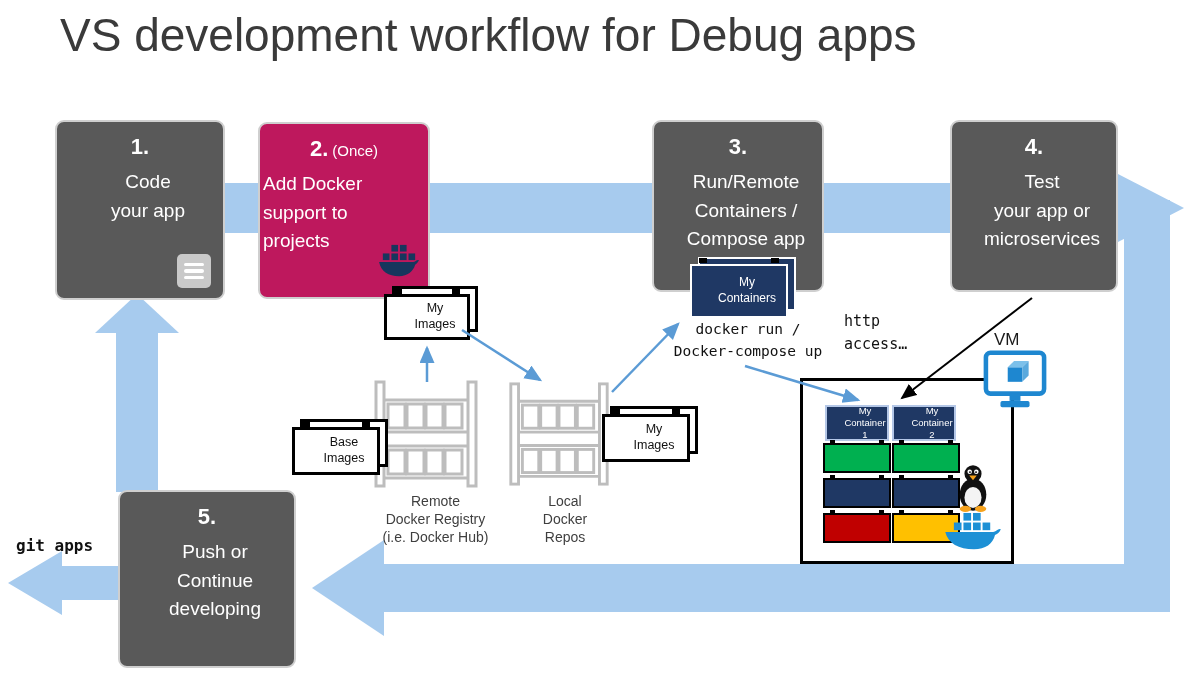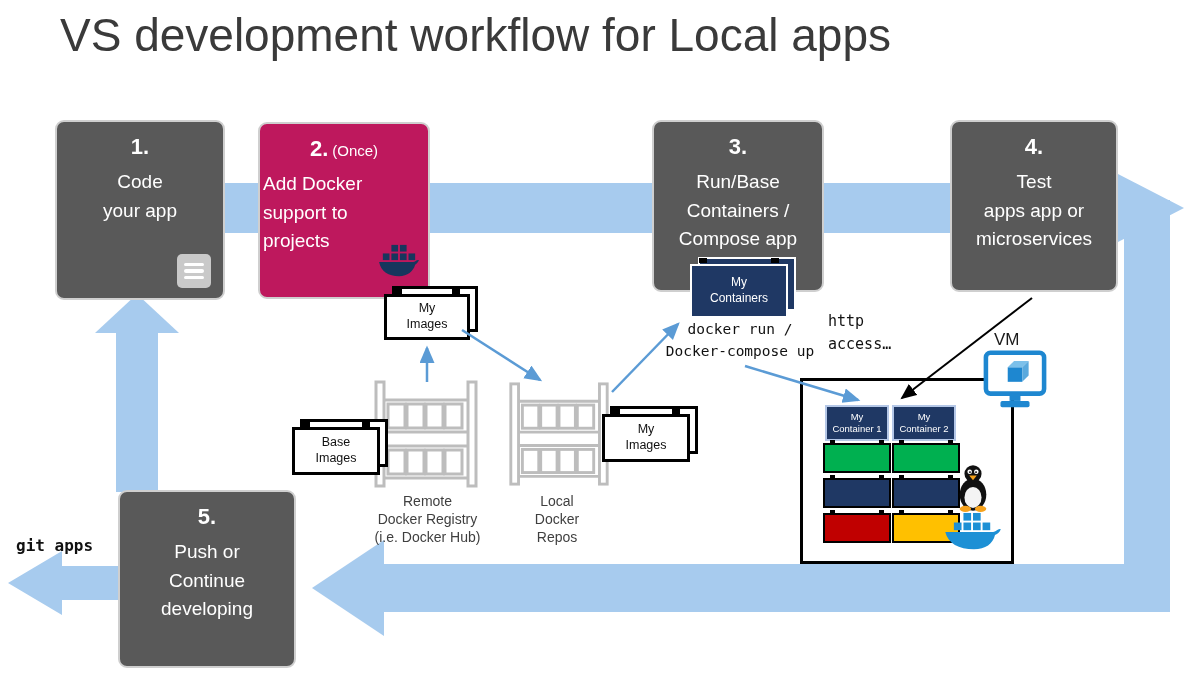--- a/index.html
+++ b/index.html
@@ -1,20 +1,20 @@
 <!DOCTYPE html>
 <html><head>
 <meta charset="utf-8">
 <style>
   html,body{margin:0;padding:0;background:#fff;}
   .stage{position:relative;width:1194px;height:679px;background:#fff;
          font-family:"Liberation Sans",sans-serif;overflow:hidden;}
   .layer{position:absolute;left:0;top:0;pointer-events:none;}
   .abs{position:absolute;box-sizing:border-box;}
-  .pre{white-space:pre-line;}
+  .pre{white-space:pre-line;padding-left:16px;}
 
   .title{position:absolute;left:60px;top:8px;font-size:46px;font-weight:300;
          color:#3a3a3a;}
 
   .step{position:absolute;background:#595959;border:2px solid #cfcfcf;border-radius:9px;
         color:#fff;text-align:center;box-sizing:border-box;z-index:2;}
   .step.gray{background:#be185d;}
   .num{font-size:22px;font-weight:bold;margin-top:12px;}
   .once{font-size:15px;font-weight:normal;margin-left:4px;}
   .lbl{font-size:19px;line-height:1.5;margin-top:8px;}
@@ -65,21 +65,21 @@
       <rect x="1124" y="200" width="46" height="390"></rect>
       <rect x="382" y="564" width="788" height="48"></rect>
       <polygon points="384,540 384,636 312,588"></polygon>
       <rect x="116" y="330" width="42" height="162"></rect>
       <polygon points="95,333 179,333 137,294"></polygon>
       <rect x="60" y="566" width="60" height="34"></rect>
       <polygon points="62,551 62,615 8,583"></polygon>
     </g>
   </svg>
 
-  <div class="title">VS development workflow for Local apps</div>
+  <div class="title">VS development workflow for Debug apps</div>
 
   <div class="step" style="left:55px;top:120px;width:170px;height:180px;">
     <div class="num">1.</div>
     <div class="lbl pre">Code
 your app</div>
     <div class="doc-icon">
         <span></span>
         <span></span>
         <span></span>
       </div>
@@ -102,29 +102,29 @@
           <rect x="23" y="11" width="7" height="7"></rect>
             <rect x="32" y="11" width="7" height="7"></rect>
           <path d="M1,20 h36 c2,0 4,-3 6,-2 c-1,2 -2,4 -4,5 c-2,7 -8,12 -17,12 c-11,0 -19,-5 -21,-15 z"></path>
         </g>
       </svg>
     </div>
   </div>
 
   <div class="step" style="left:652px;top:120px;width:172px;height:172px;">
     <div class="num">3.</div>
-    <div class="lbl pre">Run/Base
+    <div class="lbl pre">Run/Remote
 Containers /
 Compose app</div>
   </div>
 
   <div class="step" style="left:950px;top:120px;width:168px;height:172px;">
     <div class="num">4.</div>
     <div class="lbl pre">Test
-apps app or
+your app or
 microservices</div>
   </div>
 
   <div class="step" style="left:118px;top:490px;width:178px;height:178px;">
     <div class="num">5.</div>
     <div class="lbl pre">Push or
 Continue
 developing</div>
   </div>
 

